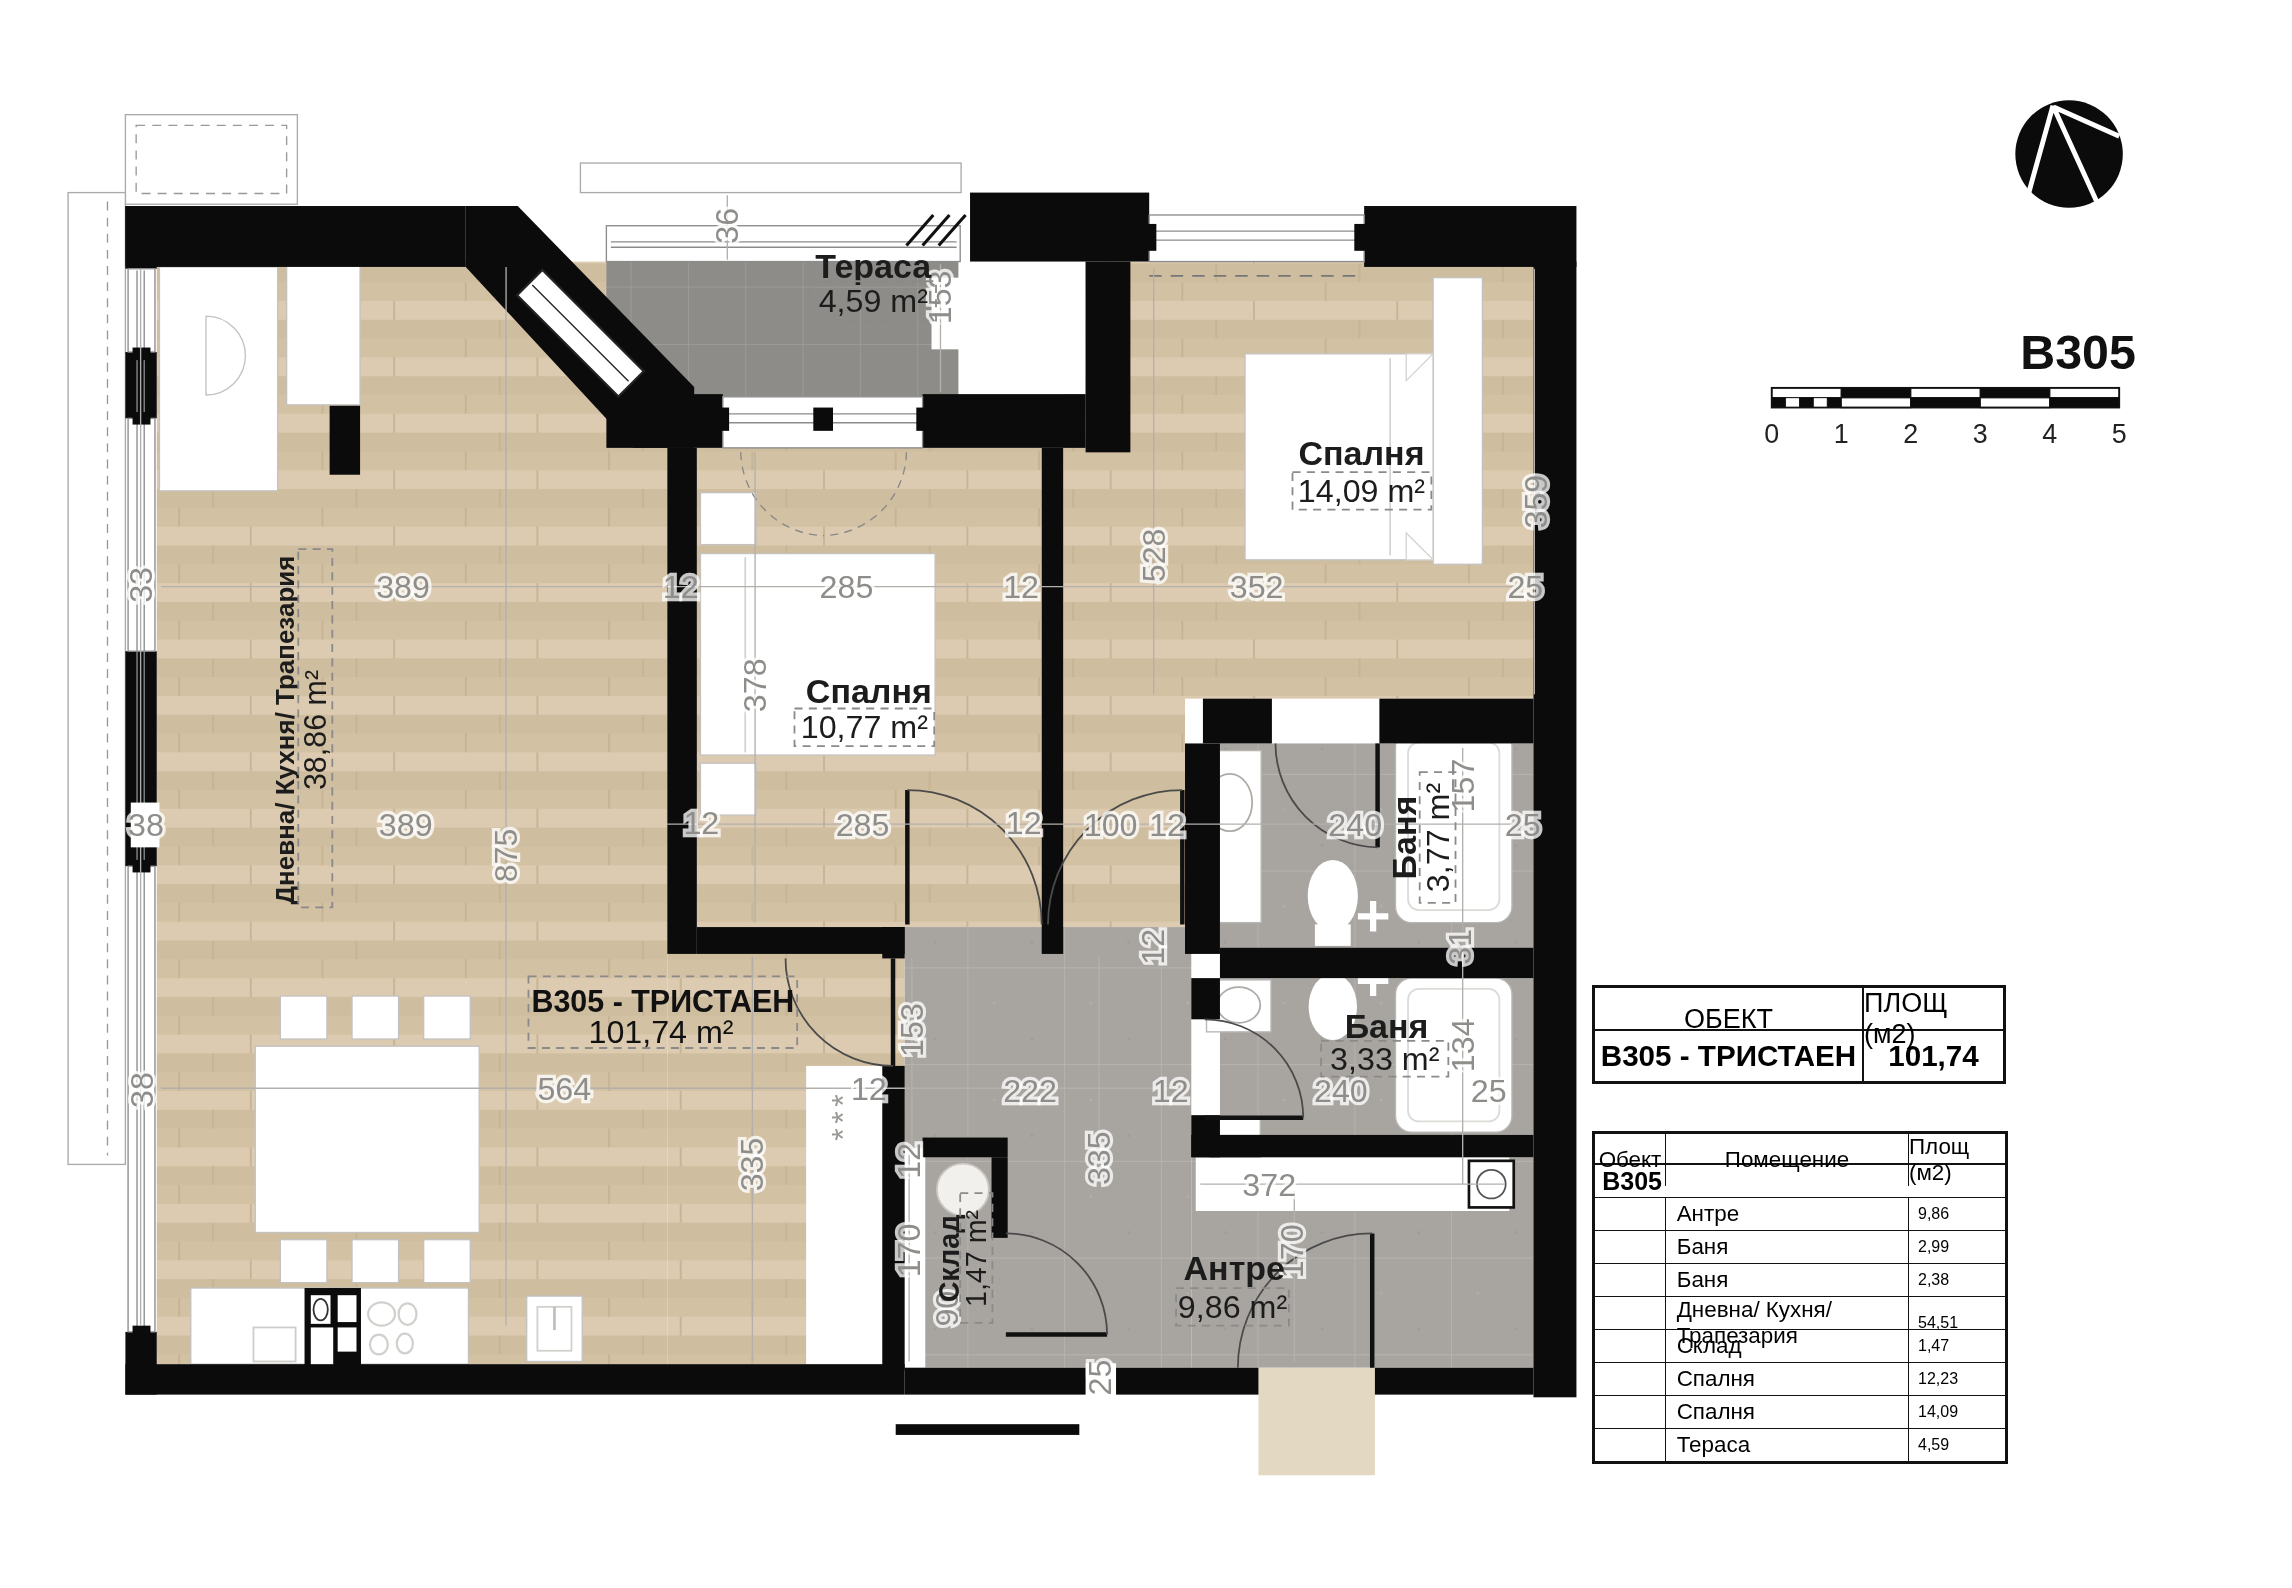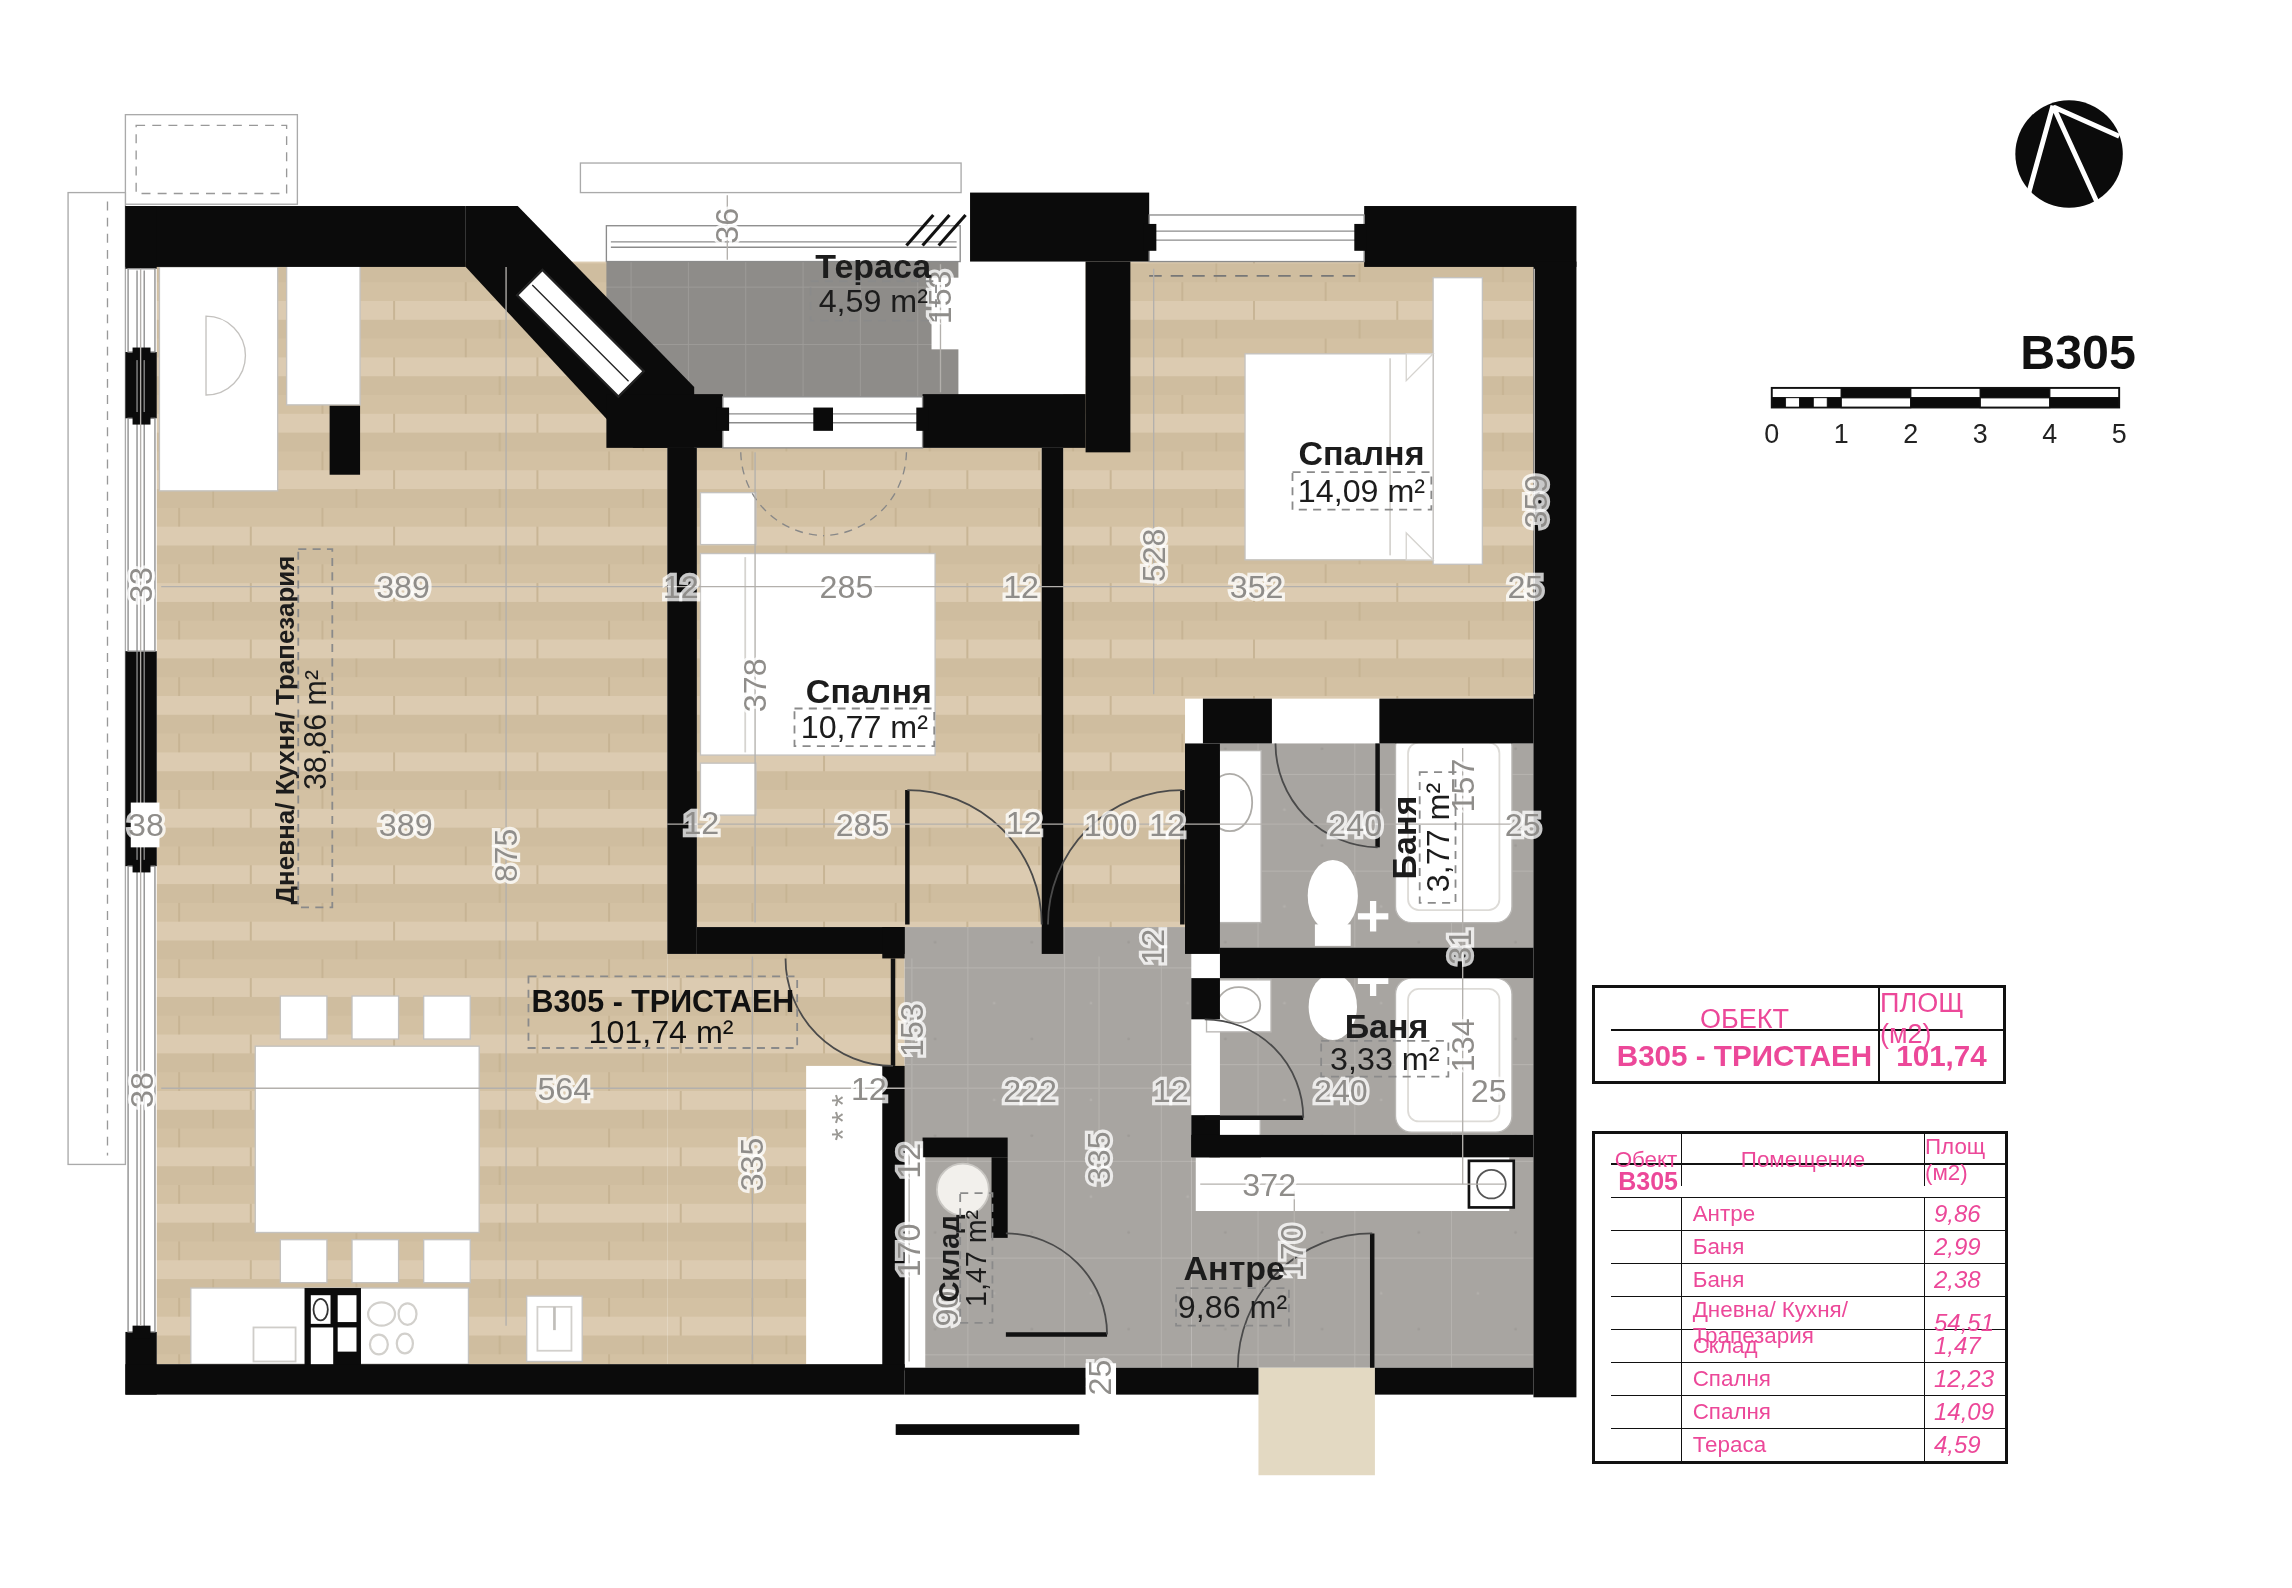--- a/index.html
+++ b/index.html
@@ -19,38 +19,38 @@
   .tick{font-size:30px;fill:#222;text-anchor:middle;}
   .wall{fill:#0b0b0b;}
   .win{fill:#fff;stroke:#8b8b8b;stroke-width:1.5;}
   .arc{fill:none;stroke:#4a4a4a;stroke-width:2;}
   .leaf{stroke:#111;stroke-width:5;}
   .dash{fill:none;stroke:#8a8a8a;stroke-width:2;stroke-dasharray:9 7;}
   .furn{fill:#fff;stroke:#c4c2bf;stroke-width:1.5;}
   .fixt{fill:#fff;stroke:#b9b7b4;stroke-width:1.5;}
   .dimline{stroke:#b3b0ac;stroke-width:1.5;}
   
-  .tbl{position:absolute;border:3.6px solid #111;background:#fff;color:#ec4899;box-sizing:border-box;padding-left:16px;}
+  .tbl{position:absolute;border:3.6px solid #111;background:#fff;color:#000000;box-sizing:border-box;}
   #t1{left:1592px;top:985px;width:414px;}
   #t1 .hrow{display:grid;grid-template-columns:269px 1fr;border-bottom:2.7px solid #111;height:41px;}
   #t1 .drow{display:grid;grid-template-columns:269px 1fr;height:50px;}
   #t1 .cell{display:flex;align-items:center;justify-content:center;font-size:27px;}
   #t1 .hrow .cell:first-child,#t1 .drow .cell:first-child{border-right:2.2px solid #111;}
   #t1 .drow .cell{font-size:29.6px;font-weight:bold;}
   #t2{left:1592px;top:1131px;width:416px;}
   #t2 .hrow{display:grid;grid-template-columns:71px 243px 1fr;height:29px;border-bottom:2.7px solid #111;}
   #t2 .hrow .cell{display:flex;align-items:center;justify-content:center;font-size:22.4px;}
   #t2 .hrow .cell:nth-child(-n+2){border-right:1.8px solid #111;}
   #t2 .grow{height:32px;border-bottom:1.8px solid #111;display:flex;align-items:center;
             font-size:25px;font-weight:bold;padding-left:7.2px;}
   #t2 .rrow{display:grid;grid-template-columns:71px 243px 1fr;height:32px;border-bottom:1.8px solid #111;}
   #t2 .rrow:last-child{border-bottom:none;}
   #t2 .rrow .c1{border-right:1.8px solid #111;}
   #t2 .rrow .c2{border-right:1.8px solid #111;display:flex;align-items:center;padding-left:10.7px;font-size:22.4px;}
-  #t2 .rrow .c3{display:flex;align-items:center;padding-left:9px;font-size:24px;font-style:italic;}
+  #t2 .rrow .c3{display:flex;align-items:center;padding-left:9px;font-size:16px;}
 </style>
 </head>
 <body>
 
 <div id="stage">
 
 <svg width="2293" height="1589" viewBox="0 0 2560 1774">
   <defs>
     <pattern id="wood" width="160" height="63" patternUnits="userSpaceOnUse">
       <rect width="160" height="63" fill="#d8c7ab"></rect>

